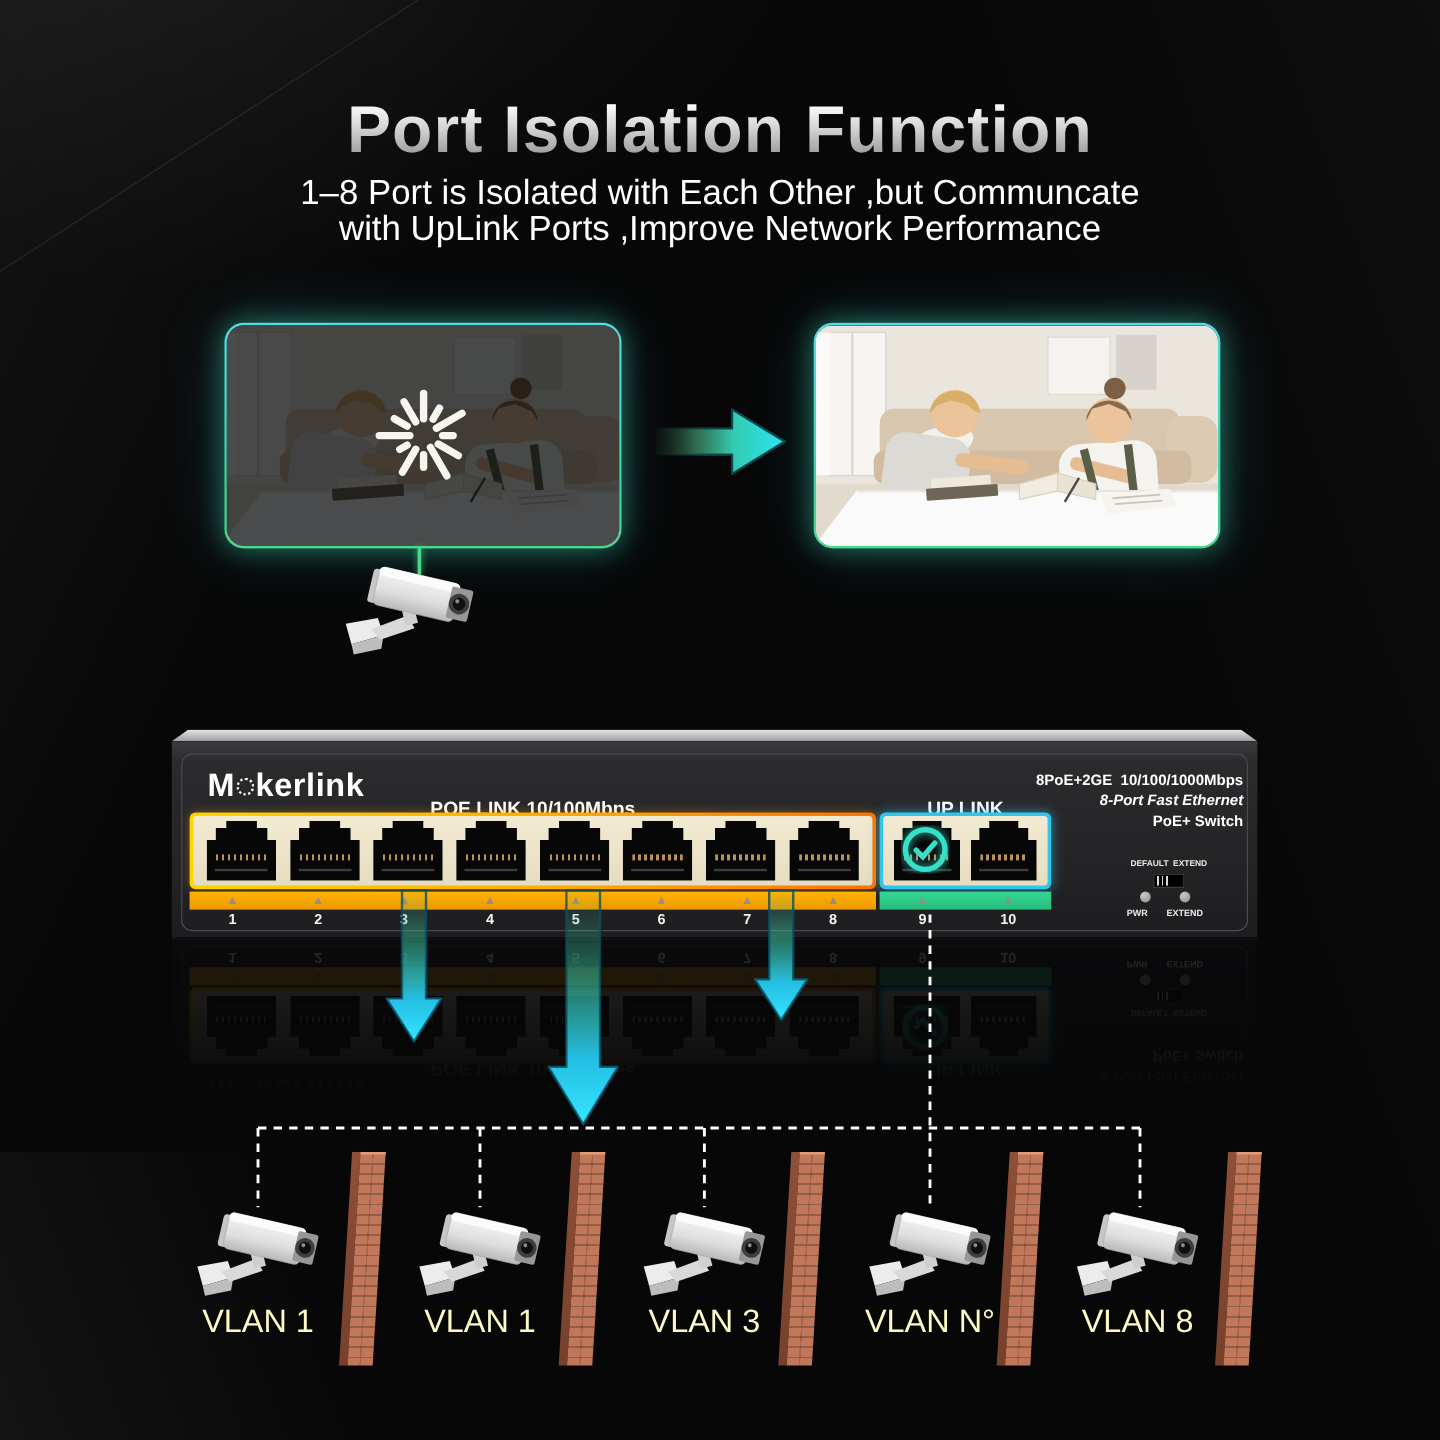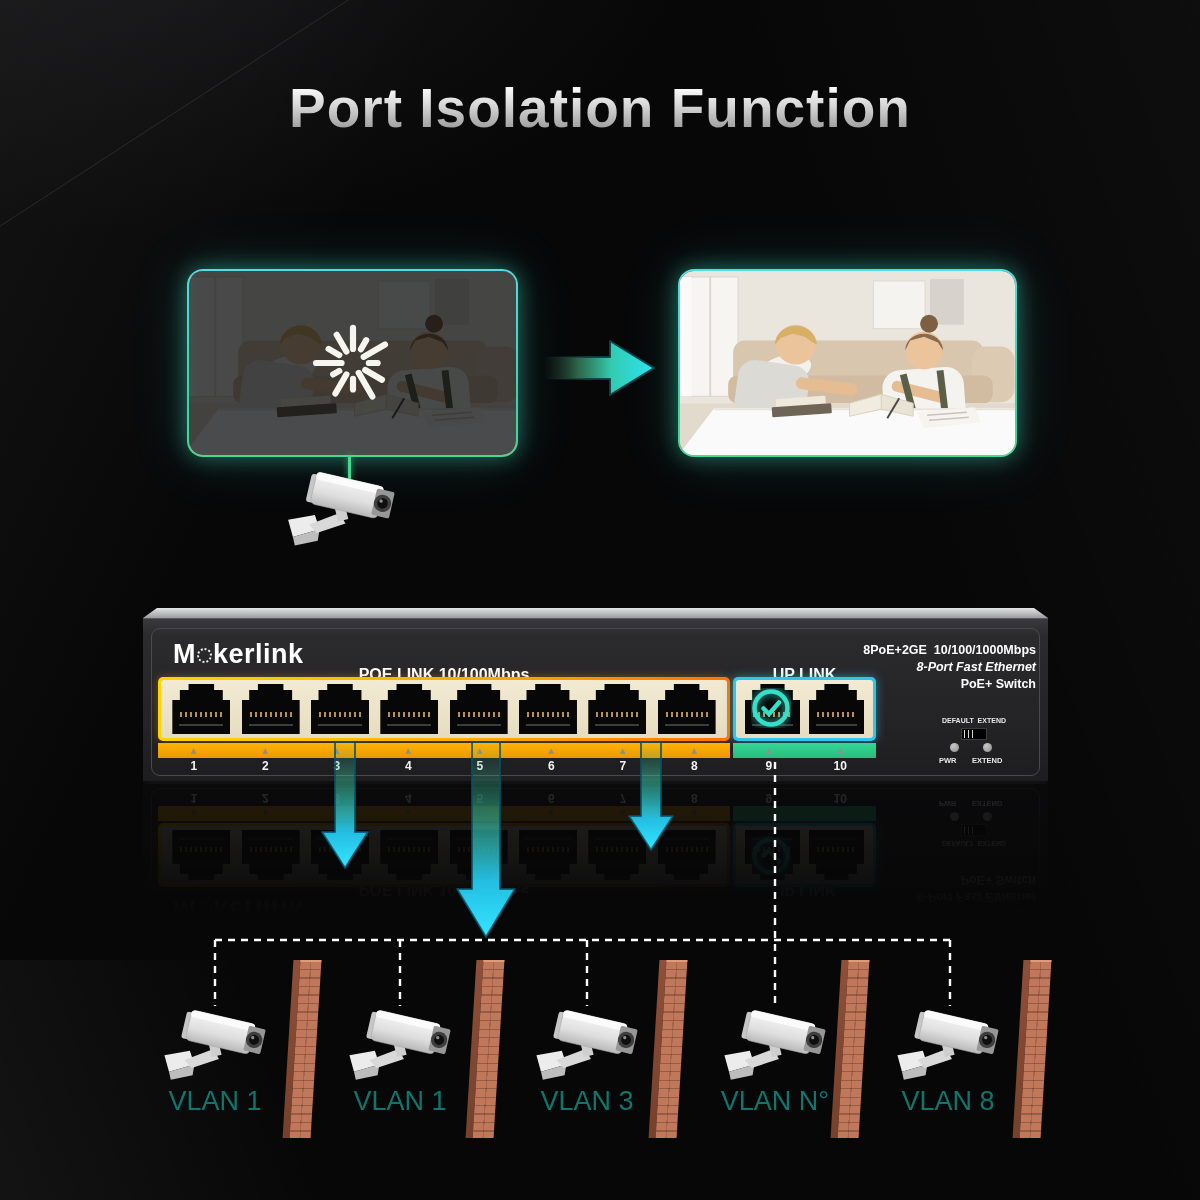--- a/index.html
+++ b/index.html
@@ -105,21 +105,21 @@
 
   
   .wall{position:absolute;top:960px;height:178px;display:flex;transform:skewX(-3.5deg);z-index:2;}
   .wall-side{width:7px;background:linear-gradient(180deg,#8f4f38,#76402a);}
   .wall-front{width:21px;border-top:2px solid #df9b78;background-color:#c0775a;
     background-image:
       linear-gradient(90deg, transparent 47%, rgba(0,0,0,0.14) 47% 53%, transparent 53%),
       repeating-linear-gradient(180deg, rgba(0,0,0,0) 0 7px, rgba(0,0,0,0.22) 7px 8.5px);}
   .vlan-cam{position:absolute;top:1008px;width:118px;height:82px;z-index:2;}
   .vlan-label{position:absolute;top:1086px;transform:translateX(-50%);
-    color:#0f766e;font-size:27px;white-space:nowrap;z-index:2;}
+    color:#fef9c3;font-size:27px;white-space:nowrap;z-index:2;}
 </style>
 </head>
 <body>
 
 <div class="stage">
   <div class="bg-sheen"></div>
   <div class="bg-line"></div>
   <div class="bg-sheen2"></div>
 
   <svg width="0" height="0" style="position:absolute" aria-hidden="true">
@@ -179,20 +179,22 @@
           <circle cx="105" cy="27" r="9" fill="#3e3e3e"></circle>
           <circle cx="105" cy="27" r="5.5" fill="#0f0f0f"></circle>
           <circle cx="103" cy="25" r="1.8" fill="#8d8d8d"></circle>
         </g>
       </symbol>
     </defs>
   </svg>
 
   <div class="title">Port Isolation Function</div>
   <div class="subtitle">
+    <div>1–8 Port is Isolated with Each Other ,but Communcate</div>
+    <div>with UpLink Ports ,Improve Network Performance</div>
   </div>
 
   <div class="photo photo-left">
     <div class="photo-inner">
       <svg class="scene-svg">
           <use href="#scene"></use>
         </svg>
       <div class="photo-dark"></div>
       <div class="spinner-wrap">
         <svg viewBox="-50 -50 100 100" stroke="#f7f5ef" stroke-width="7" stroke-linecap="round">

